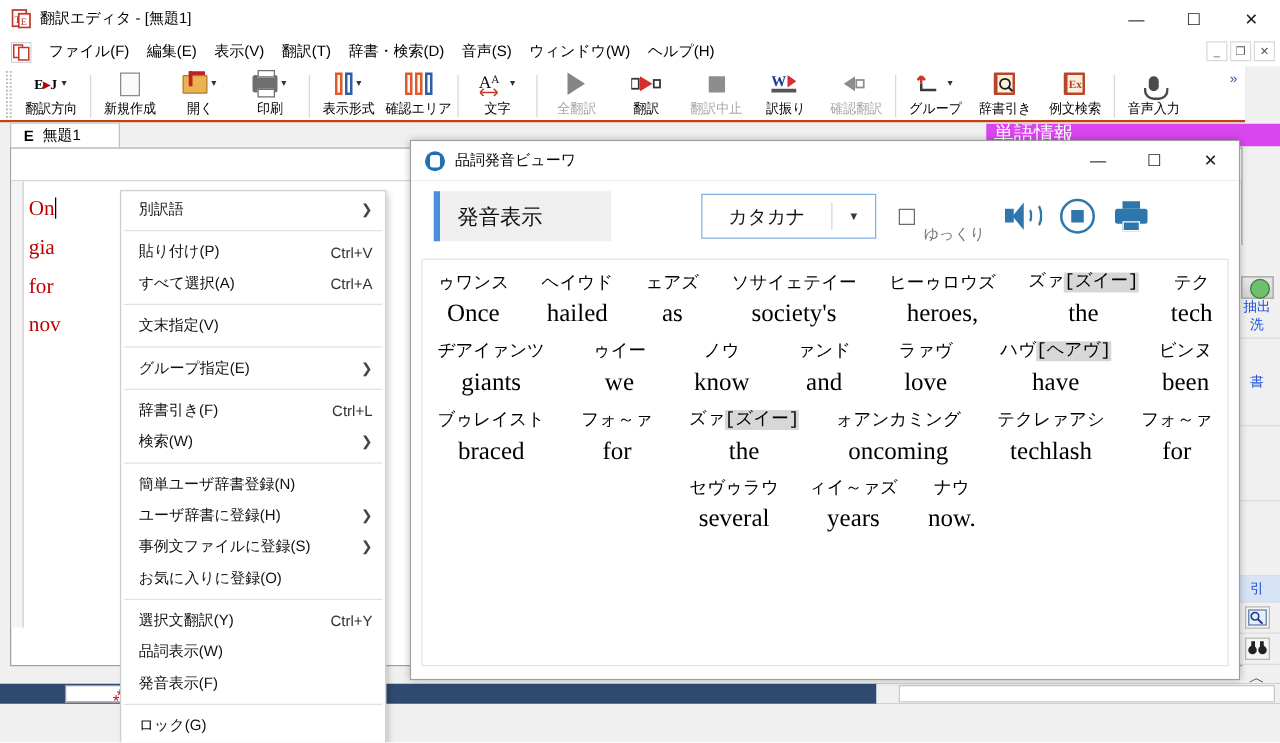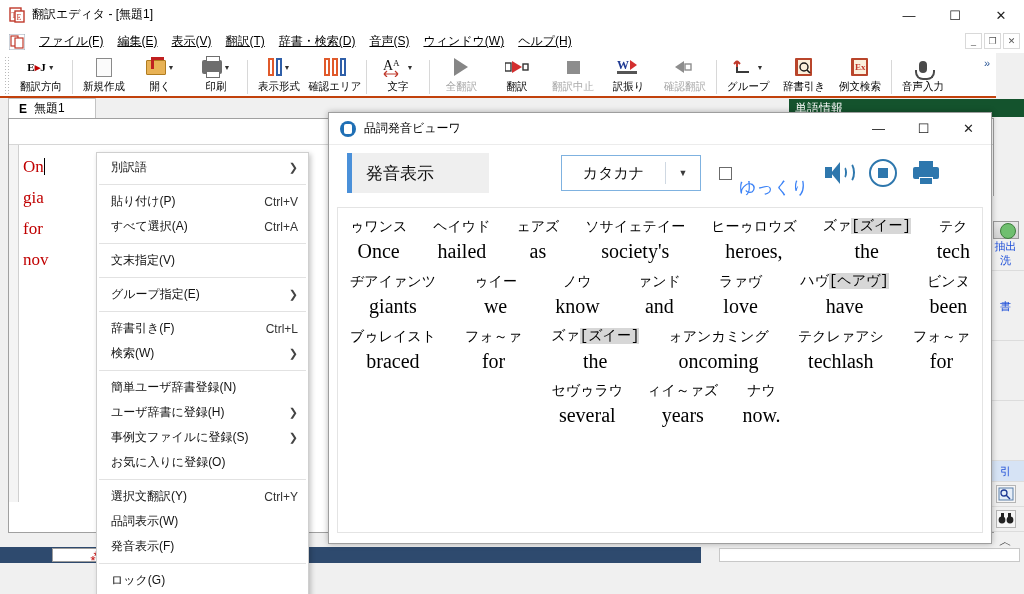--- a/index.html
+++ b/index.html
@@ -36,21 +36,21 @@
     display: flex;
   }
   .wincontrols .wb {
     width: 46px; height: 30px; display: flex; align-items: center; justify-content: center;
     font-size: 13px; color: #222; background: transparent; border: 0;
   }
 
   
   .menubar {
     position: absolute; left: 0; top: 30px; width: 1024px; height: 23px;
-    background: #ffffff; display: flex; align-items: center; text-decoration: underline;
+    background: #ffffff; display: flex; align-items: center;
   }
   .menubar .mb-icon {
     width: 16px; height: 16px; margin-left: 9px; margin-right: 7px;
   }
   .menubar .mi {
     font-size: 12px; color: #000; padding: 3px 7px; white-space: nowrap;
   }
   .menubar .mdi-ctrl {
     position: absolute; right: 4px; top: 3px; display: flex; gap: 2px;
   }
@@ -162,21 +162,21 @@
   .rp-lens { width: 26px; height: 18px; background: linear-gradient(#e9e9e9,#d2d2d2); border:1px solid #9a9a9a; position:relative; }
   .rp-lens:after{content:"";position:absolute;right:2px;top:1px;width:14px;height:14px;border-radius:50%;background:#6fbf6f;border:1px solid #3e7e3e;}
   .rp-hl { background: #d6e3f5; width: 100%; text-align:center; }
   .rp-icon { width:20px; height:18px; border:1px solid #b5b5b5; background:#f6f6f6; display:flex;align-items:center;justify-content:center;font-size:11px;}
   .rp-arrows { display:flex; flex-direction:column; align-items:center; gap:2px; margin-top:4px; }
   .rp-arrows .a { font-size: 13px; color:#3a3a3a; line-height:11px; }
 
   
   .behind-title {
     position: absolute; left: 789px; top: 99px; width: 235px; height: 18px;
-    background: #14532d; color: #ffffff; font-size: 12px;
+    background: #d946ef; color: #ffffff; font-size: 16px;
     padding-left: 6px; line-height: 18px; overflow: hidden;
   }
 
   
   .mdi-scroll {
     position: absolute; left: 0; bottom: 0; width: 1024px; height: 16px;
     background: #2e4a6e;
   }
   .mdi-scroll .thumb {
     position: absolute; left: 52px; top: 1px; width: 88px; height: 14px;
@@ -275,21 +275,21 @@
     border: 1px solid #7fb2e0; background: #fff;
     display: flex; align-items: center;
   }
   .combo .val { flex: 1; text-align: center; font-size: 15px; color: #111; }
   .combo .divz { width: 1px; height: 22px; background: #cfd8e2; }
   .combo .arrow { width: 34px; text-align: center; font-size: 9px; color: #3b3b3b; }
   .chk {
     margin-left: 18px; display: flex; align-items: center; gap: 7px;
   }
   .chk .box { width: 13px; height: 13px; border: 1px solid #6b6b6b; background: #fff; }
-  .chk .cl { font-size: 17px; color: #3b82f6; margin-top: 28px; }
+  .chk .cl { font-size: 12px; color: #737373; margin-top: 28px; }
   .audio-btns { margin-left: 16px; display: flex; align-items: center; gap: 16px; }
   .spk {
     width: 28px; height: 24px; position: relative;
   }
   .spk .body {
     position: absolute; left: 0; top: 6px; width: 7px; height: 11px; background: #2e77ad;
   }
   .spk .cone {
     position: absolute; left: 6px; top: 1px; width: 0; height: 0;
     border-top: 11px solid transparent; border-bottom: 11px solid transparent;

